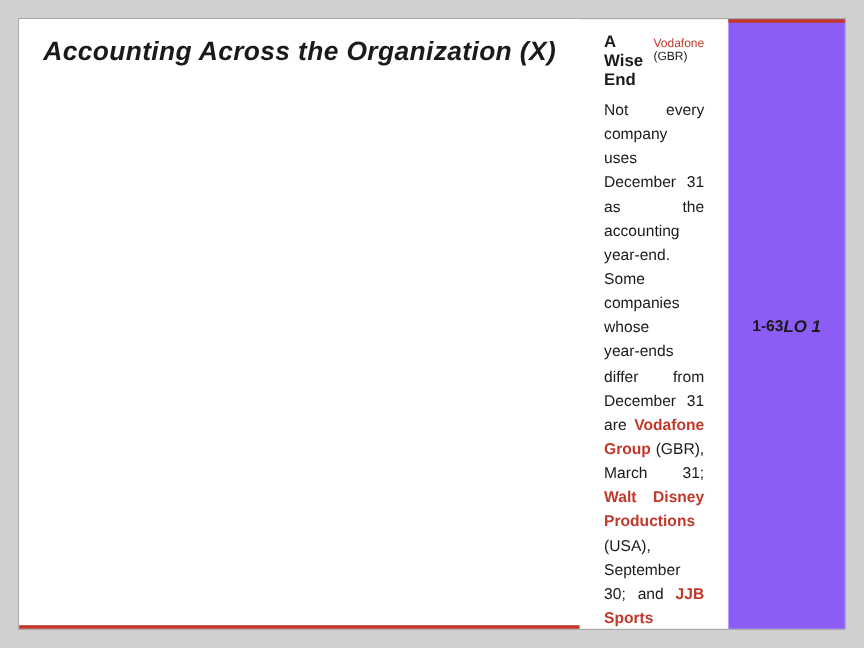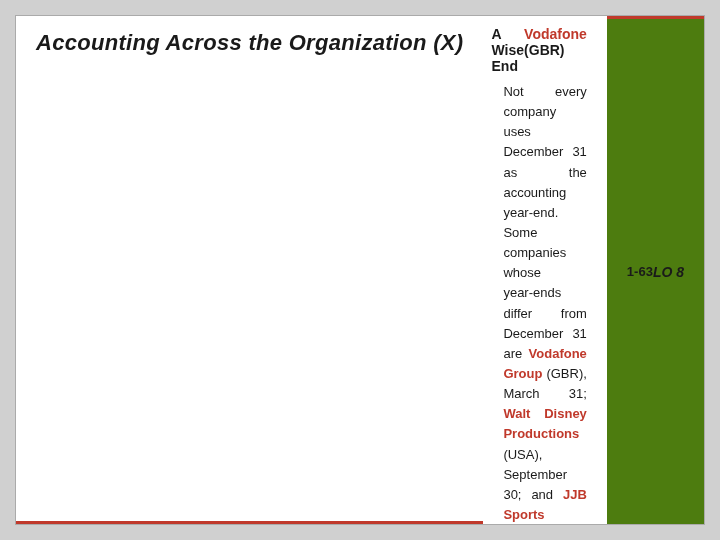--- a/index.html
+++ b/index.html
@@ -44,34 +44,34 @@
     }
 
     .slide-body {
       padding: 10px 20px 10px 20px;
       flex: 1;
       overflow: hidden;
     }
 
     .subtitle-row {
       display: flex;
-      justify-content: flex-end;
+      justify-content: flex-start;
       align-items: baseline;
       margin-bottom: 8px;
     }
 
     .subtitle-left {
       font-size: 14px;
       font-weight: bold;
       color: #1a1a1a;
     }
 
     .subtitle-right {
-      font-size: 14px;
-      font-weight: bold;
+      font-size: 10px;
+      font-weight: normal;
       color: #1a1a1a;
     }
 
     .subtitle-right .vodafone {
       color: #c0392b;
     }
 
     .body-text {
       font-size: 13px;
       color: #1a1a1a;
@@ -83,21 +83,21 @@
       color: #c0392b;
       font-weight: bold;
     }
 
     .slide-footer {
       display: flex;
       justify-content: space-between;
       align-items: center;
       padding: 23px 20px;
       border-top: 3px solid #c0392b;
-      background: #4d7c0f;
+      background: #8b5cf6;
     }
 
     .footer-left {
       font-size: 13px;
       font-weight: bold;
       color: #1a1a1a;
     }
 
     .footer-right {
       font-size: 14px;
@@ -122,15 +122,15 @@
       </span>
     </div>
 
     <div class="body-text">
       Not every company uses December 31 as the accounting year‑end.&nbsp; Some companies whose year‑ends differ from December 31 are <span class="highlight-red">Vodafone Group</span> (GBR), March 31; <span class="highlight-red">Walt Disney Productions</span> (USA), September 30; and <span class="highlight-red">JJB Sports</span> (GBR), the Sunday that falls before, but closest to, January 31. Why do companies choose the particular year‑ends that they do? Many opt to end the accounting year when inventory or operations are at a low. Compiling accounting information requires much time and effort by managers, so companies would rather do it when they aren't as busy operating the business. Also, inventory is easier and less costly to count when it is low.
     </div>
   </div>
 
   <div class="slide-footer">
     <span class="footer-left">1-63</span>
-    <span class="footer-right">LO 8</span>
+    <span class="footer-right">LO 1</span>
   </div>
 </div>
 
 </body></html>

